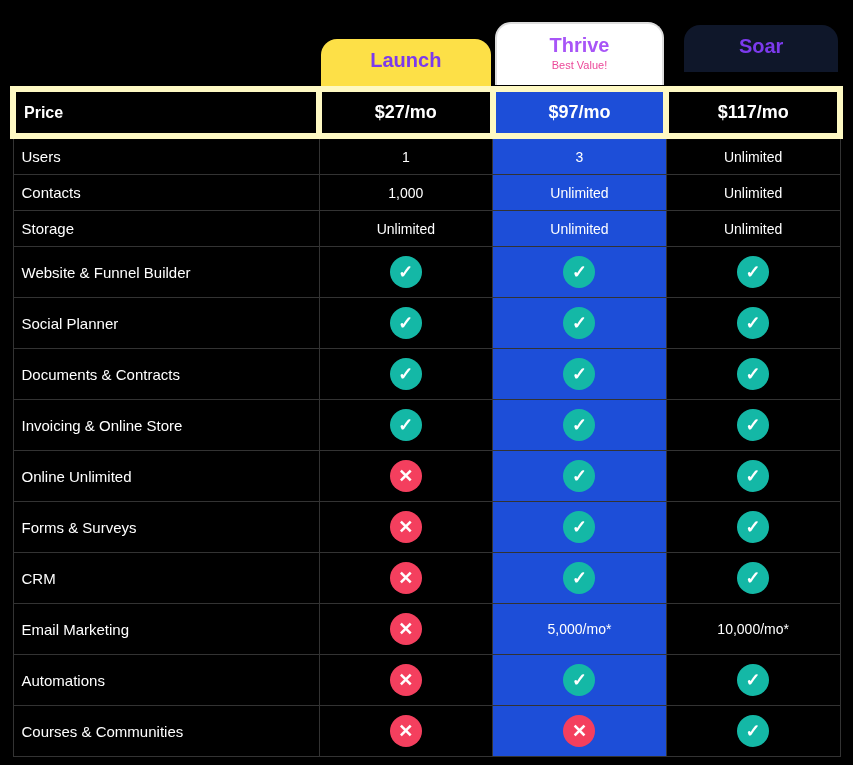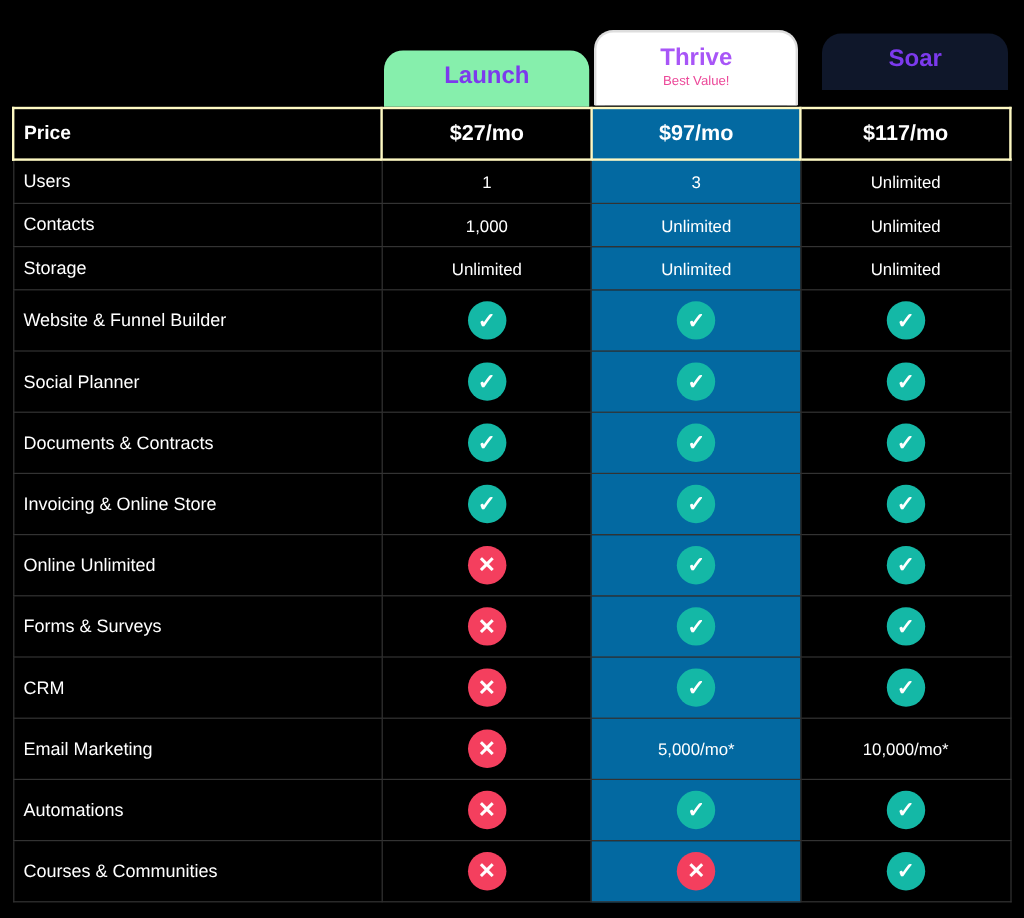--- a/index.html
+++ b/index.html
@@ -37,21 +37,21 @@
 
     .plan-header {
       text-align: center;
       padding: 10px 5px 14px;
       font-size: 20px;
       font-weight: bold;
       border-radius: 16px 16px 0 0;
     }
 
     .plan-header.launch {
-      background: #86efac;
+      background: #fde047;
       color: #7c3aed;
       margin-top: 29px;
     }
 
     .plan-header.thrive {
       background: #fff;
       color: #a855f7;
       border: 2px solid #ddd;
       border-bottom: none;
     }
@@ -65,21 +65,21 @@
     .plan-header .best-value {
       font-size: 11px;
       color: #ec4899;
       font-weight: normal;
       display: block;
       margin-top: 2px;
     }
 
     
     .price-row td {
-      border: 2px solid #fef9c3;
+      border: 6px solid #fef9c3;
       padding: 10px 8px;
       text-align: center;
       font-weight: bold;
       font-size: 18px;
       color: #fff;
     }
 
     .price-row .feature-label {
       text-align: left;
       color: #fff;
@@ -96,21 +96,21 @@
     }
 
     .data-row .feature-label {
       text-align: left;
       color: #fff;
       font-size: 15px;
     }
 
     
     .thrive-col {
-      background: #0369a1;
+      background: #1d4ed8;
     }
 
     
     .check-icon {
       display: inline-flex;
       align-items: center;
       justify-content: center;
       width: 32px;
       height: 32px;
       border-radius: 50%;

